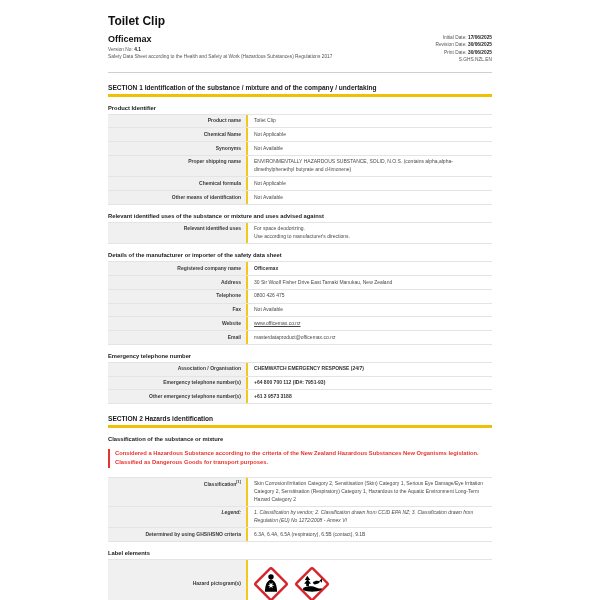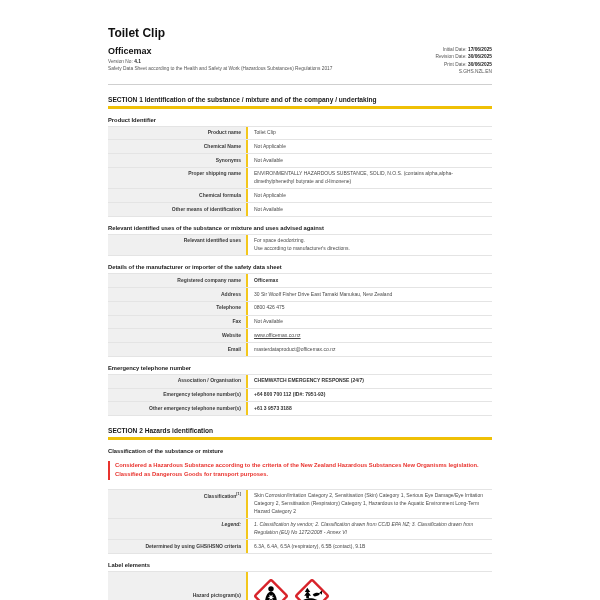--- a/index.html
+++ b/index.html
@@ -1,18 +1,18 @@
 <!DOCTYPE html>
 <html><head>
 <meta charset="utf-8">
 <style>
   * { box-sizing: border-box; margin: 0; padding: 0; }
   html, body { width: 600px; height: 600px; background: #ffffff; }
   body { font-family: "Liberation Sans", sans-serif; color: #333; overflow: hidden; }
-  .page { position: relative; width: 600px; height: 508px; margin-top: 12px; }
+  .page { position: relative; width: 600px; height: 508px; }
   .content { position: absolute; left: 108px; width: 384px; top: 14px; }
 
   
   .doc-title { font-size: 12px; font-weight: bold; color: #111; margin-bottom: 6px; }
   .company { font-size: 9px; font-weight: bold; color: #111; margin-bottom: 2px; }
   .tiny { font-size: 4.8px; color: #555; line-height: 1.5; }
   .hdr-flex { display: flex; justify-content: space-between; align-items: flex-start; }
   .hdr-right { text-align: right; font-size: 4.8px; color: #555; line-height: 1.55; }
   .b { font-weight: bold; color: #222; }
   .hdr-rule { border: none; border-top: 1px solid #cfcfcf; margin: 8px 0 0 0; }

